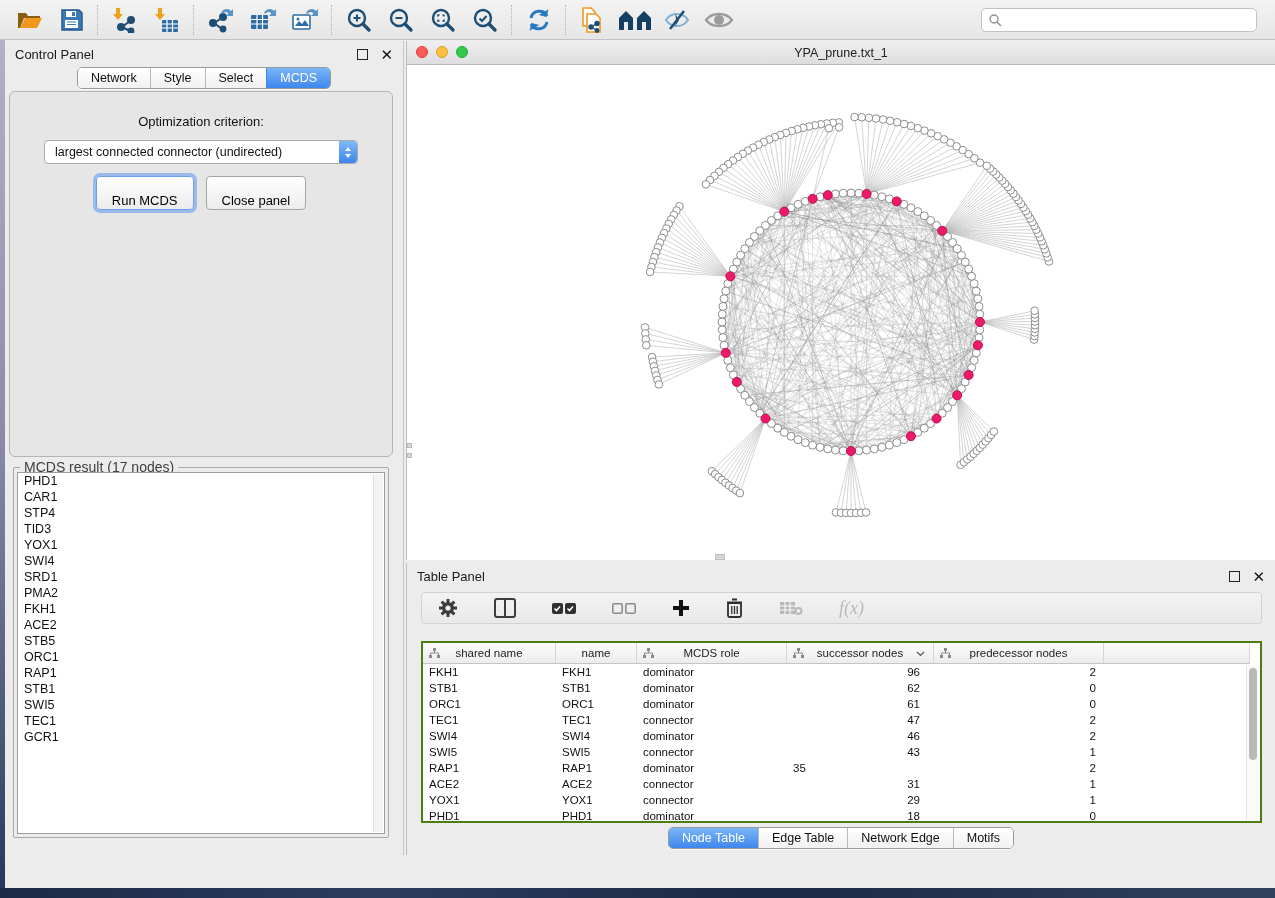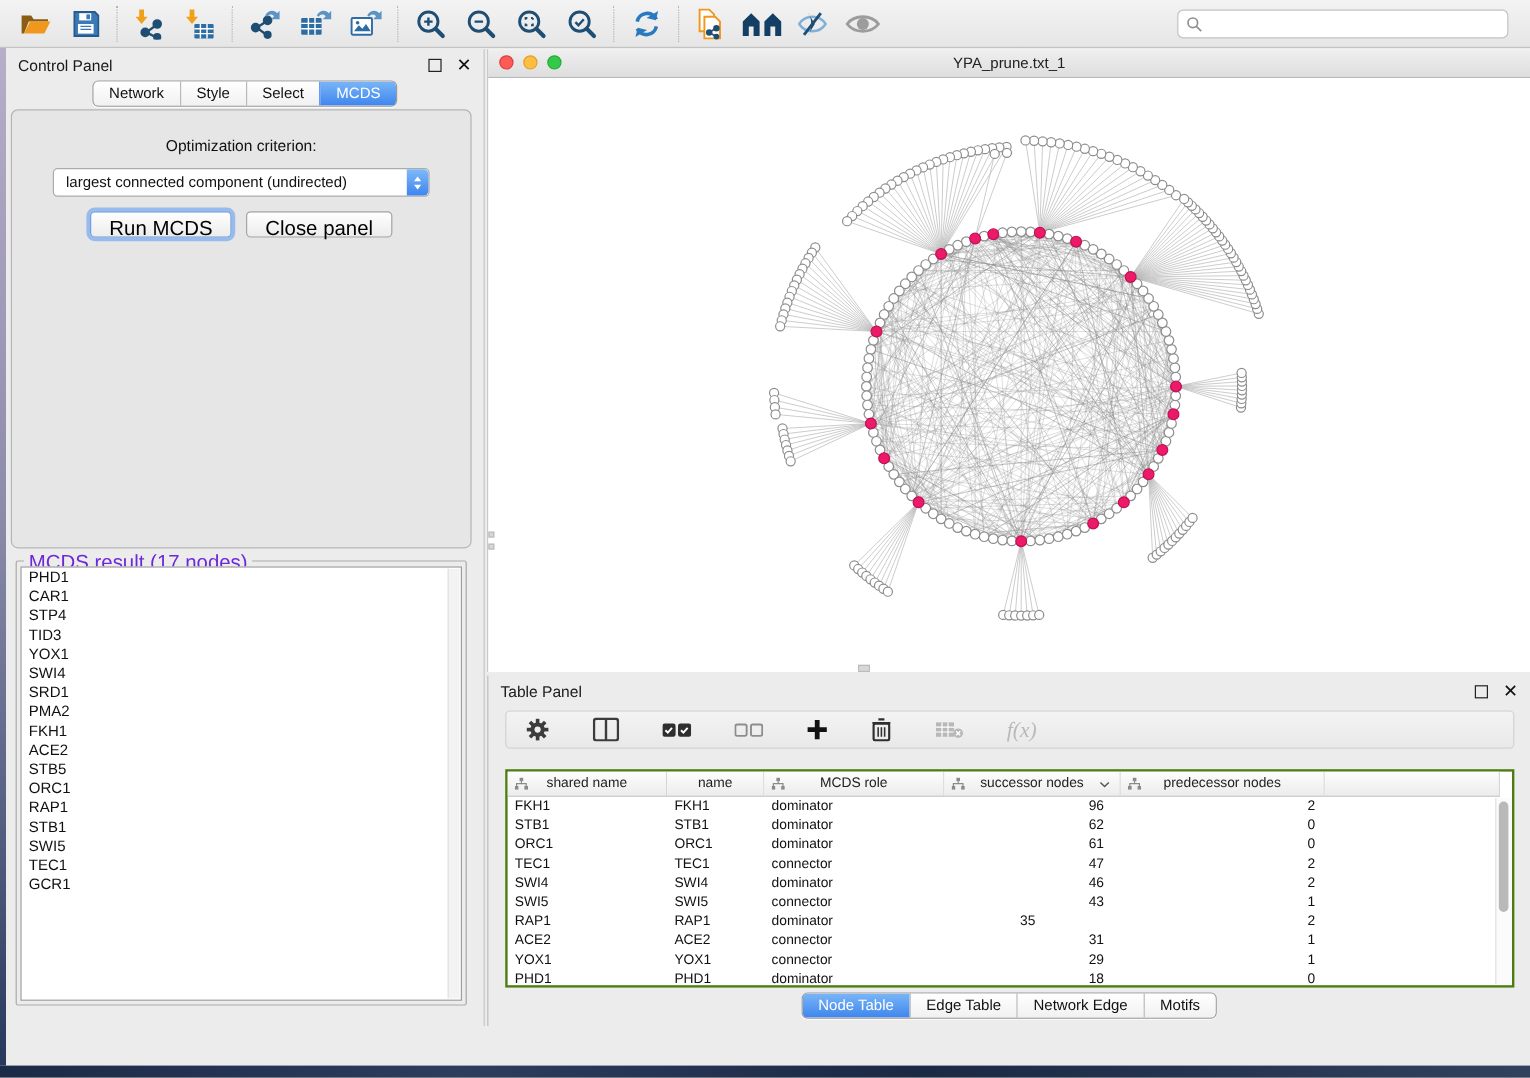--- a/index.html
+++ b/index.html
@@ -32,24 +32,24 @@
   .seg .tab.sel{background:linear-gradient(#79b5f6,#3f86ee);color:#fff;border-left-color:#3f86ee;}
   .cp-box{position:absolute;left:4px;right:10px;top:50px;height:364px;border:1px solid #b5b5b5;border-radius:6px;background:#e6e6e6;}
   .opt-label{text-align:center;margin-top:22px;font-size:13px;}
   .dd{position:relative;width:312px;height:22px;margin:11px auto 0;background:#fff;border:1px solid #ababab;border-radius:4px;box-sizing:content-box;}
   .dd-text{line-height:22px;padding-left:10px;font-size:12.5px;white-space:nowrap;}
   .dd-step{position:absolute;right:0;top:0;bottom:0;width:18px;background:linear-gradient(#7fbaf8,#3e85ee);
     border-radius:0 4px 4px 0;display:flex;flex-direction:column;align-items:center;justify-content:center;gap:3px;}
   .tri-up{width:0;height:0;border-left:3.5px solid transparent;border-right:3.5px solid transparent;border-bottom:4px solid #fff;}
   .tri-dn{width:0;height:0;border-left:3.5px solid transparent;border-right:3.5px solid transparent;border-top:4px solid #fff;}
   .btn-row{display:flex;justify-content:center;gap:12px;margin-top:12px;}
-  .mac-btn{height:22px;padding:4px 15px;background:linear-gradient(#ffffff,#ececec);border:1px solid #a6a6a6;border-radius:4px;font-size:17px;font-family:inherit;text-align:right;}
+  .mac-btn{height:22px;padding:16px 15px;background:linear-gradient(#ffffff,#ececec);border:1px solid #a6a6a6;border-radius:4px;font-size:13px;font-family:inherit;text-align:right;}
   .focus-ring{box-shadow:0 0 0 3px rgba(110,165,240,.65);border-color:#6f9fe8;}
   .fieldset{position:absolute;left:8px;right:14px;top:426px;bottom:17px;border:1px solid #a9a9a9;border-radius:2px;}
-  .fieldset .legend{position:absolute;top:-9px;left:6px;background:#ececec;padding:0 4px;font-size:17px;color:#6d28d9;}
+  .fieldset .legend{position:absolute;top:-9px;left:6px;background:#ececec;padding:0 4px;font-size:14px;color:#404040;}
   .mcds-list{position:absolute;left:3px;right:3px;top:4px;bottom:3px;background:#fff;border:1px solid #9d9d9d;overflow:hidden;}
   .mcds-list .item{font-size:12.5px;line-height:16px;padding-left:6px;}
   .mcds-scroll{position:absolute;top:1px;bottom:1px;right:1px;width:9px;background:#f3f3f3;border-left:1px solid #e0e0e0;}
   
   .net-window{position:absolute;left:406px;top:41px;width:869px;height:519px;background:#fff;border-left:1px solid #bdbdbd;box-sizing:border-box;}
   .net-titlebar{height:23px;background:linear-gradient(#efefef,#dedede);border-bottom:1px solid #b9b9b9;position:relative;
     display:flex;align-items:center;justify-content:center;font-size:12.5px;color:#222;}
   .lights{position:absolute;left:9px;top:5px;display:flex;gap:8px;}
   .light{width:12px;height:12px;border-radius:50%;box-sizing:border-box;}
   .net-canvas{position:relative;width:100%;height:495px;background:#fff;}
@@ -243,21 +243,21 @@
       <div class="seg" id="cp-tabs">
           <div class="tab">Network</div>
           <div class="tab">Style</div>
           <div class="tab">Select</div>
           <div class="tab sel">MCDS</div>
         </div>
     </div>
     <div class="cp-box">
       <div class="opt-label">Optimization criterion:</div>
       <div class="dd">
-        <div class="dd-text">largest connected component (undirected)</div>
+        <div class="dd-text">largest connected connector (undirected)</div>
         <div class="dd-step">
           <span class="tri-up"></span>
             <span class="tri-dn"></span>
         </div>
       </div>
       <div class="btn-row">
         <button class="mac-btn focus-ring">Run MCDS</button>
         <button class="mac-btn">Close panel</button>
       </div>
     </div>
@@ -1301,21 +1301,21 @@
             <div class="td" style="width: 81px; box-sizing: border-box; text-align: left;">SWI5</div>
             <div class="td" style="width: 150px; box-sizing: border-box; text-align: left;">connector</div>
             <div class="td" style="width: 147px; box-sizing: border-box; text-align: right; padding-right: 14px;">43</div>
             <div class="td" style="width: 170px; box-sizing: border-box; text-align: right; padding-right: 8px;">1</div>
             <div class="td" style="width: 146px; box-sizing: border-box; text-align: left;"></div>
           </div>
           <div class="trow">
             <div class="td" style="width: 133px; box-sizing: border-box; text-align: left;">RAP1</div>
             <div class="td" style="width: 81px; box-sizing: border-box; text-align: left;">RAP1</div>
             <div class="td" style="width: 150px; box-sizing: border-box; text-align: left;">dominator</div>
-            <div class="td" style="width: 147px; box-sizing: border-box; text-align: center; padding-right: 14px;">35</div>
+            <div class="td" style="width: 147px; box-sizing: border-box; text-align: left; padding-right: 14px;">35</div>
             <div class="td" style="width: 170px; box-sizing: border-box; text-align: right; padding-right: 8px;">2</div>
             <div class="td" style="width: 146px; box-sizing: border-box; text-align: left;"></div>
           </div>
           <div class="trow">
             <div class="td" style="width: 133px; box-sizing: border-box; text-align: left;">ACE2</div>
             <div class="td" style="width: 81px; box-sizing: border-box; text-align: left;">ACE2</div>
             <div class="td" style="width: 150px; box-sizing: border-box; text-align: left;">connector</div>
             <div class="td" style="width: 147px; box-sizing: border-box; text-align: right; padding-right: 14px;">31</div>
             <div class="td" style="width: 170px; box-sizing: border-box; text-align: right; padding-right: 8px;">1</div>
             <div class="td" style="width: 146px; box-sizing: border-box; text-align: left;"></div>

